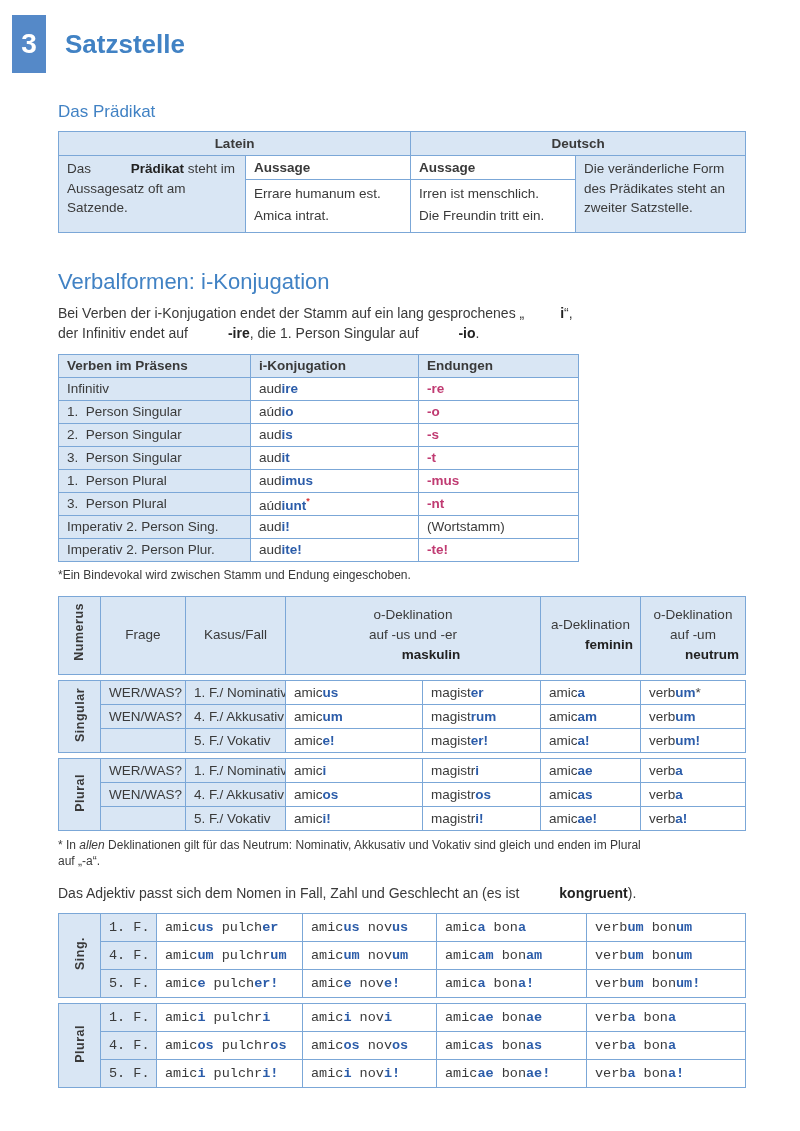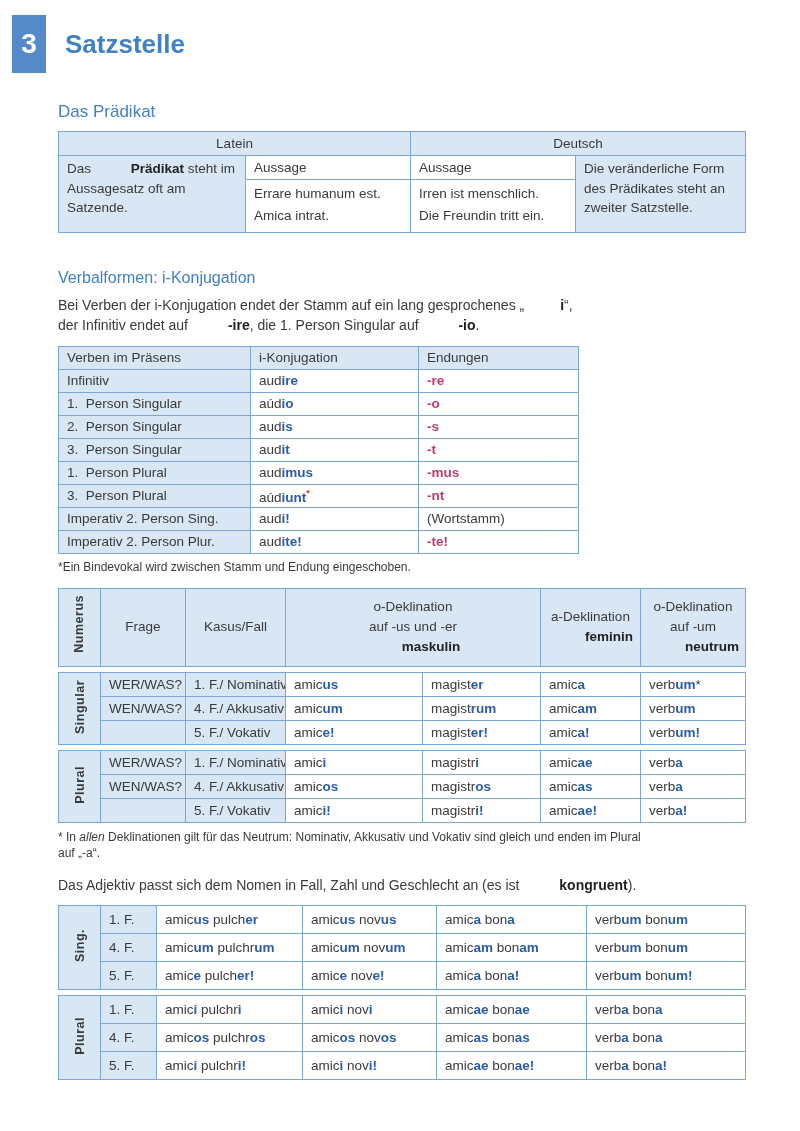--- a/index.html
+++ b/index.html
@@ -13,32 +13,32 @@
   .chapter-row{display:flex;align-items:center;margin-left:-46px;height:60px;}
   .chapter-box{
     width:34px;height:58px;background:#5589c8;color:#ffffff;
     display:flex;align-items:center;justify-content:center;
     font-size:28px;font-weight:bold;
   }
   .chapter-title{margin-left:19px;font-size:26px;font-weight:bold;color:#4182c4;}
 
   .sec-h{color:#4182c4;font-weight:normal;margin:0;}
   .h-small{font-size:17px;margin-top:28px;}
-  .h-big{font-size:16px;}
+  .h-big{font-size:22px;}
 
   p{margin:0;font-size:14px;line-height:1.42;}
   .footnote{font-size:12px;line-height:1.4;color:#3a3a3a;}
 
   table{border-collapse:collapse;table-layout:fixed;}
   td{
     border:1px solid #7ba7d7;font-size:13.5px;padding:1px 8px;
     vertical-align:middle;overflow:hidden;white-space:nowrap;
   }
   .fill{background:#d9e6f4;}
-  .hdr{font-weight:normal;}
+  .hdr{font-weight:bold;}
   .ctr{text-align:center;}
   .top{vertical-align:top;white-space:normal;line-height:1.45;padding-top:3px;}
 
   .e{color:#2b5ca9;font-weight:bold;}
   .p{color:#c03b72;font-weight:bold;}
   sup.r{color:#d62f2f;font-size:9px;font-weight:bold;}
   b{color:#222;padding-left:36px;}
 
   .vcell{text-align:center;padding:0;}
   .vert{
@@ -47,21 +47,21 @@
   }
 
   
   .t-praed td{height:21px;}
   .t-praed .ex{height:48px;line-height:1.6;}
   .t-konj{margin-top:10px;}
   .t-konj td{height:20px;}
   .dekl-wrap table{margin-bottom:5px;}
   .t-dekl-h td{height:75px;white-space:normal;line-height:1.5;}
   .t-dekl td.row{height:21px;}
-  .t-adj td.row{height:25px;}
+  .t-adj td.row{height:25px;font-family:Liberation Mono, monospace;}
 </style>
 </head>
 <body>
 
 <div class="content">
 
   <div class="chapter-row">
     <div class="chapter-box">
       <span>3</span>
     </div>

